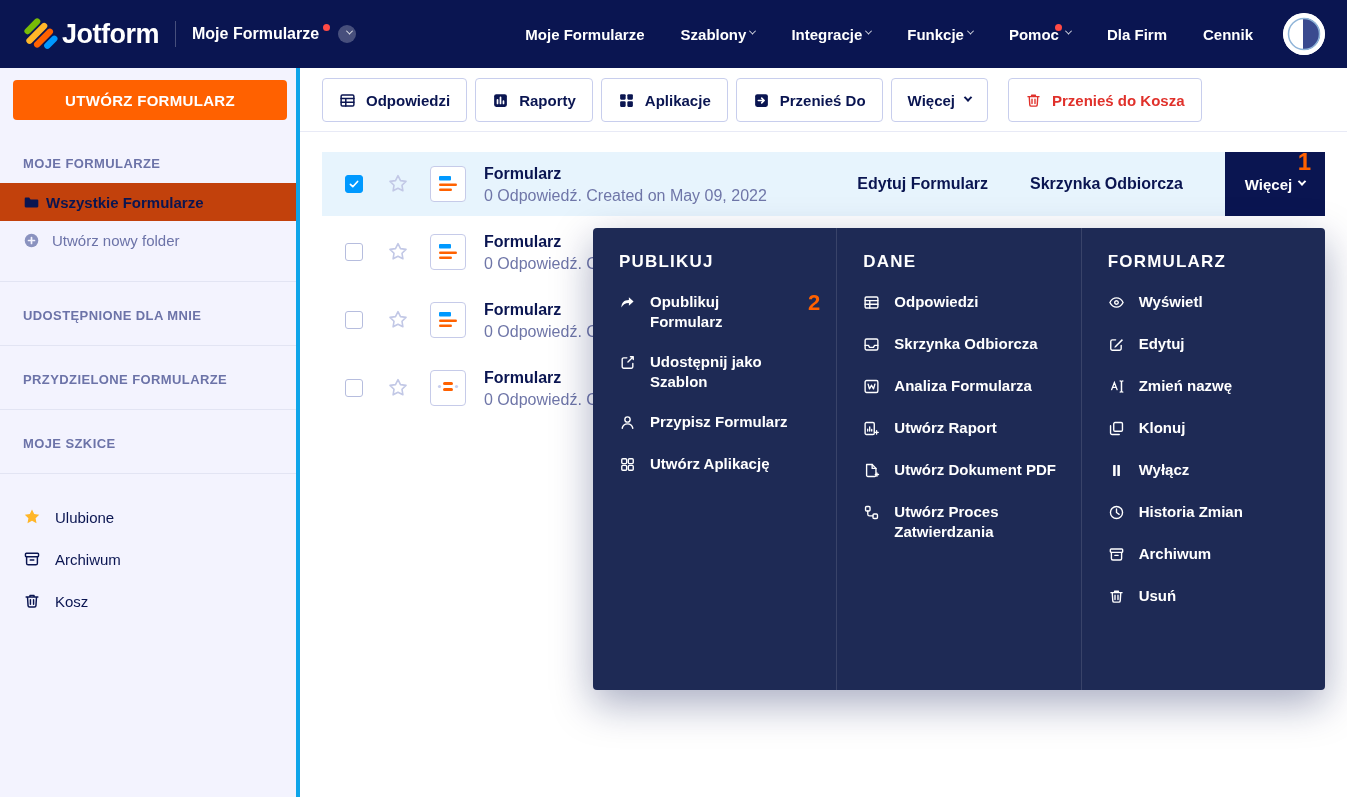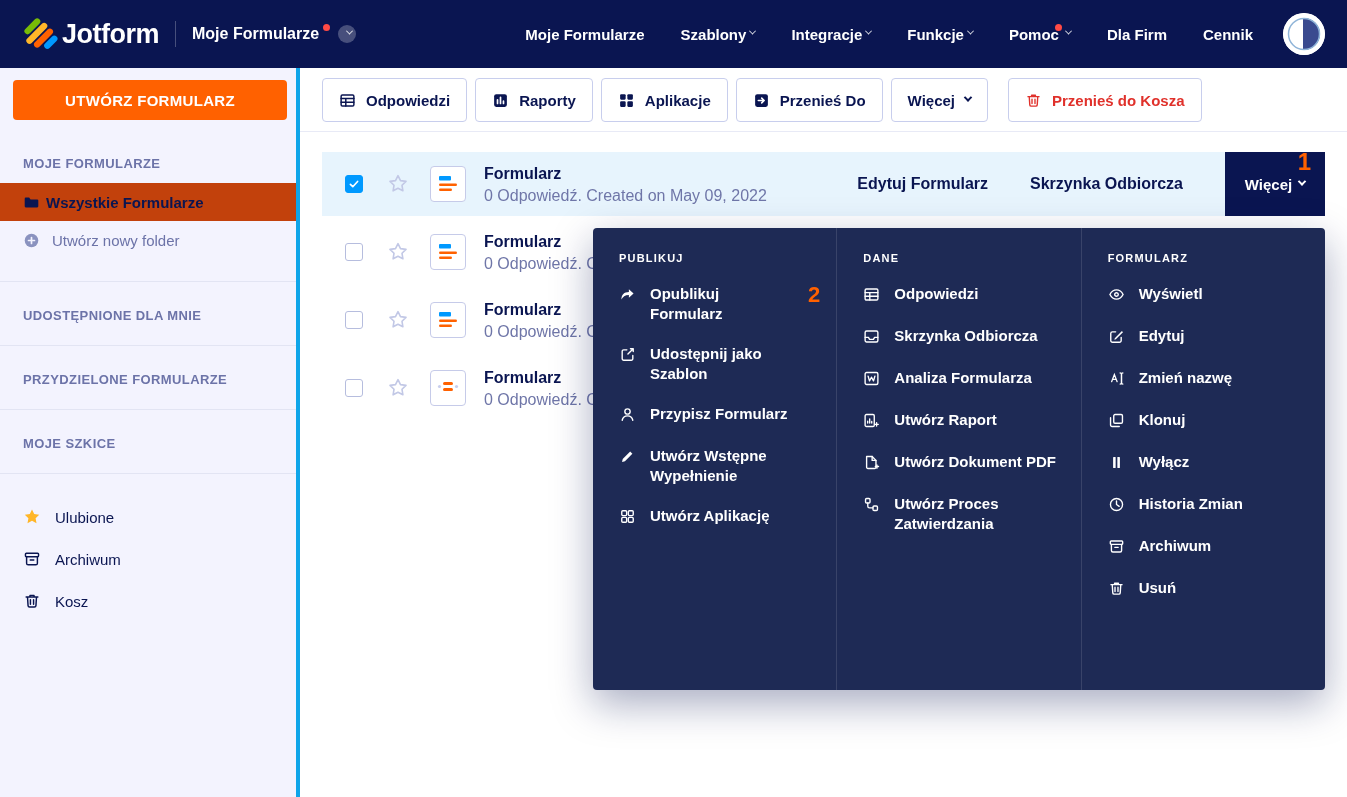--- a/index.html
+++ b/index.html
@@ -61,21 +61,21 @@
   .more-btn { position:relative; width:100px; height:100%; background:#0a1551; color:#fff; border:none; font-family:inherit; font-size:15px; font-weight:600; display:flex; align-items:center; justify-content:center; gap:7px; }
   .more-btn .chev { width:6px; height:6px; border-width:2px; margin-top:-3px; }
   .step-badge { color:#ff6100; font-weight:800; font-size:24px; line-height:1; }
   .step-badge.pos1 { position:absolute; top:-2px; right:14px; }
   .step-badge.inline { font-size:22px; margin-left:10px; }
 
   
   .ctx-menu { position:absolute; left:293px; top:160px; width:732px; height:462px; background:#1e2a55; border-radius:4px; box-shadow:0 14px 40px rgba(10,21,81,.35); display:flex; z-index:5; color:#fff; }
   .menu-col { flex:1; padding:24px 16px 16px 26px; }
   .menu-col + .menu-col { border-left:1px solid rgba(255,255,255,.12); }
-  .menu-header { font-size:11px; font-weight:700; letter-spacing:1.2px; margin-bottom:20px; }
+  .menu-header { font-size:17px; font-weight:700; letter-spacing:1.2px; margin-bottom:20px; }
   .mi { display:flex; align-items:flex-start; gap:14px; margin-bottom:20px; font-size:15px; font-weight:600; line-height:20px; min-height:22px; }
   .mi svg { flex:none; margin-top:2px; }
   .mi .wrap { max-width:122px; display:inline-block; }
 </style>
 </head>
 <body>
 
 <header class="navbar" data-interactable="false">
   <a class="brand" data-interactable="true">
     <svg width="36" height="36" viewBox="0 0 40 40" data-interactable="false">
@@ -354,26 +354,20 @@
         </div>
 
         <div class="mi" data-interactable="true">
           <svg width="17" height="17" viewBox="0 0 16 16" fill="none" stroke="#fff" stroke-width="1.3" stroke-linecap="round" data-interactable="false">
             <circle cx="8" cy="5.2" r="2.5"></circle>
               <path d="M3 13.4c.6-2.8 2.5-4.1 5-4.1s4.4 1.3 5 4.1"></path>
           </svg>
           <span data-interactable="false">Przypisz Formularz</span>
         </div>
 
-        <div class="mi" data-interactable="true">
-          <svg width="17" height="17" viewBox="0 0 16 16" data-interactable="false">
-            <path d="M2.8 13.2l.7-2.8 7-7 2.1 2.1-7 7-2.8.7z" fill="#fff"></path>
-          </svg>
-          <span class="wrap" data-interactable="false">Utwórz Wstępne Wypełnienie</span>
-        </div>
 
         <div class="mi" data-interactable="true">
           <svg width="17" height="17" viewBox="0 0 16 16" fill="none" stroke="#fff" stroke-width="1.3" data-interactable="false">
             <rect x="2.6" y="2.6" width="4.6" height="4.6" rx="1"></rect>
               <rect x="8.8" y="2.6" width="4.6" height="4.6" rx="1"></rect>
             <rect x="2.6" y="8.8" width="4.6" height="4.6" rx="1"></rect>
               <rect x="8.8" y="8.8" width="4.6" height="4.6" rx="1"></rect>
           </svg>
           <span data-interactable="false">Utwórz Aplikację</span>
         </div>

